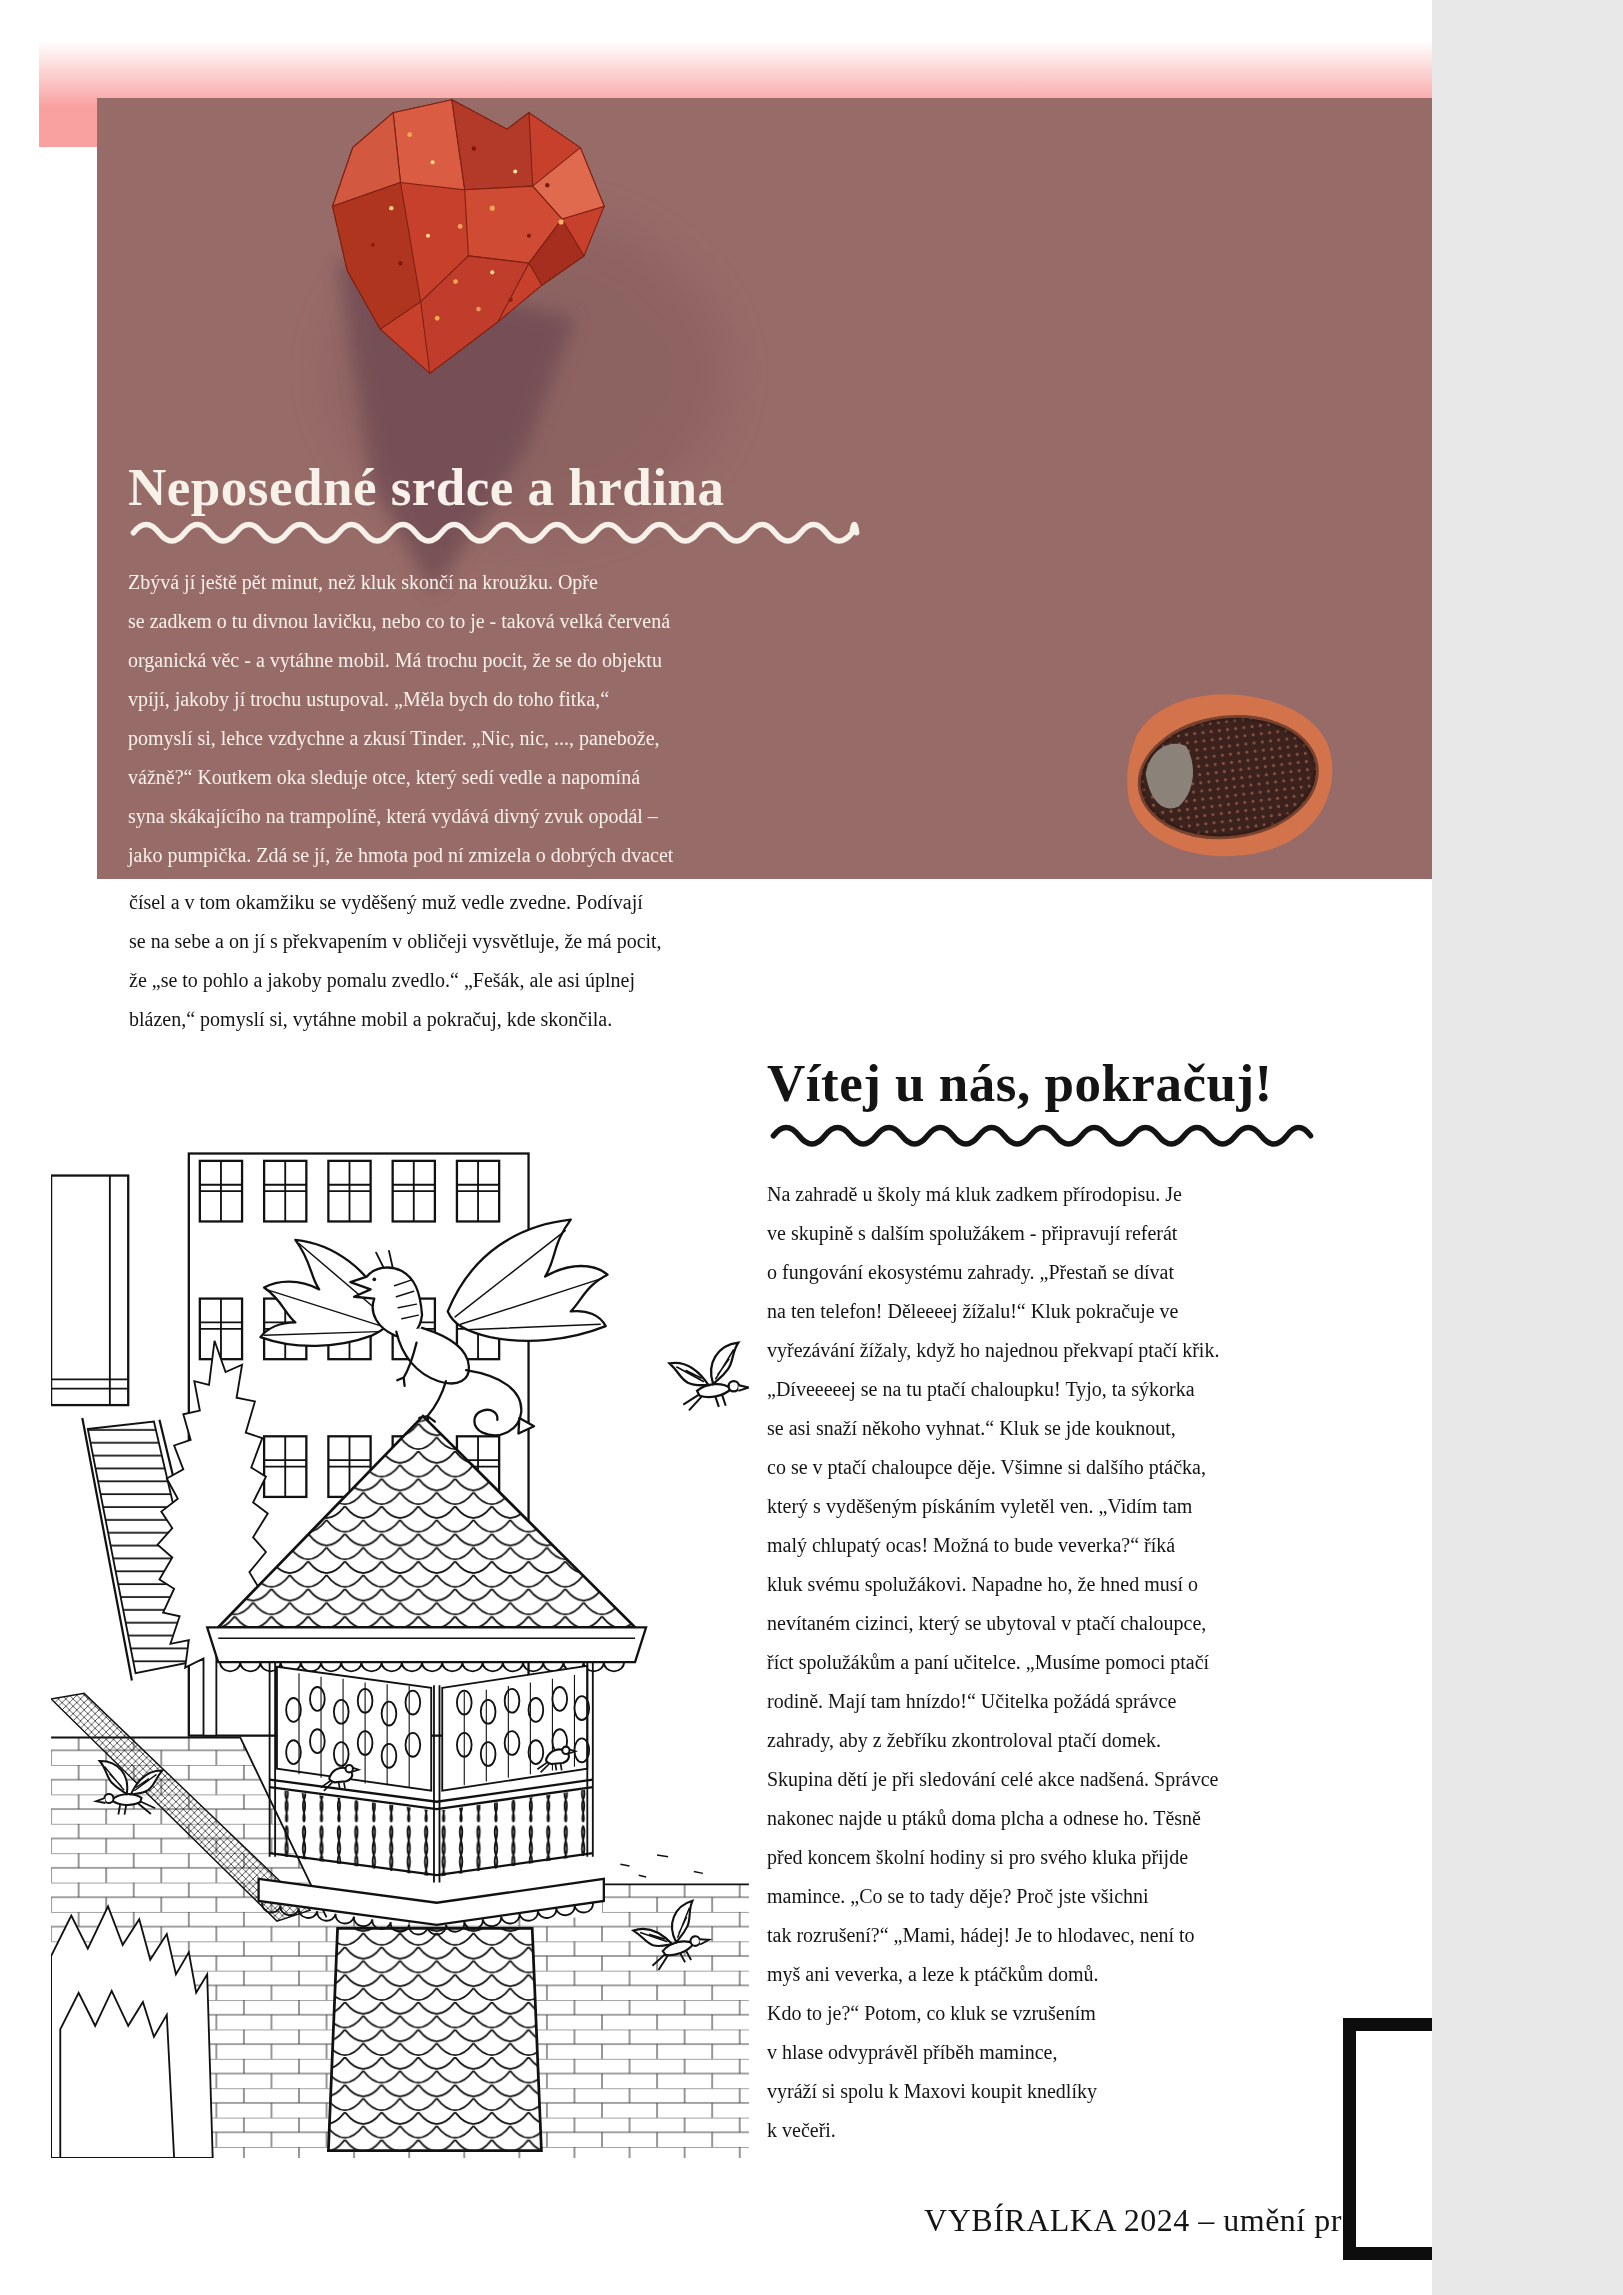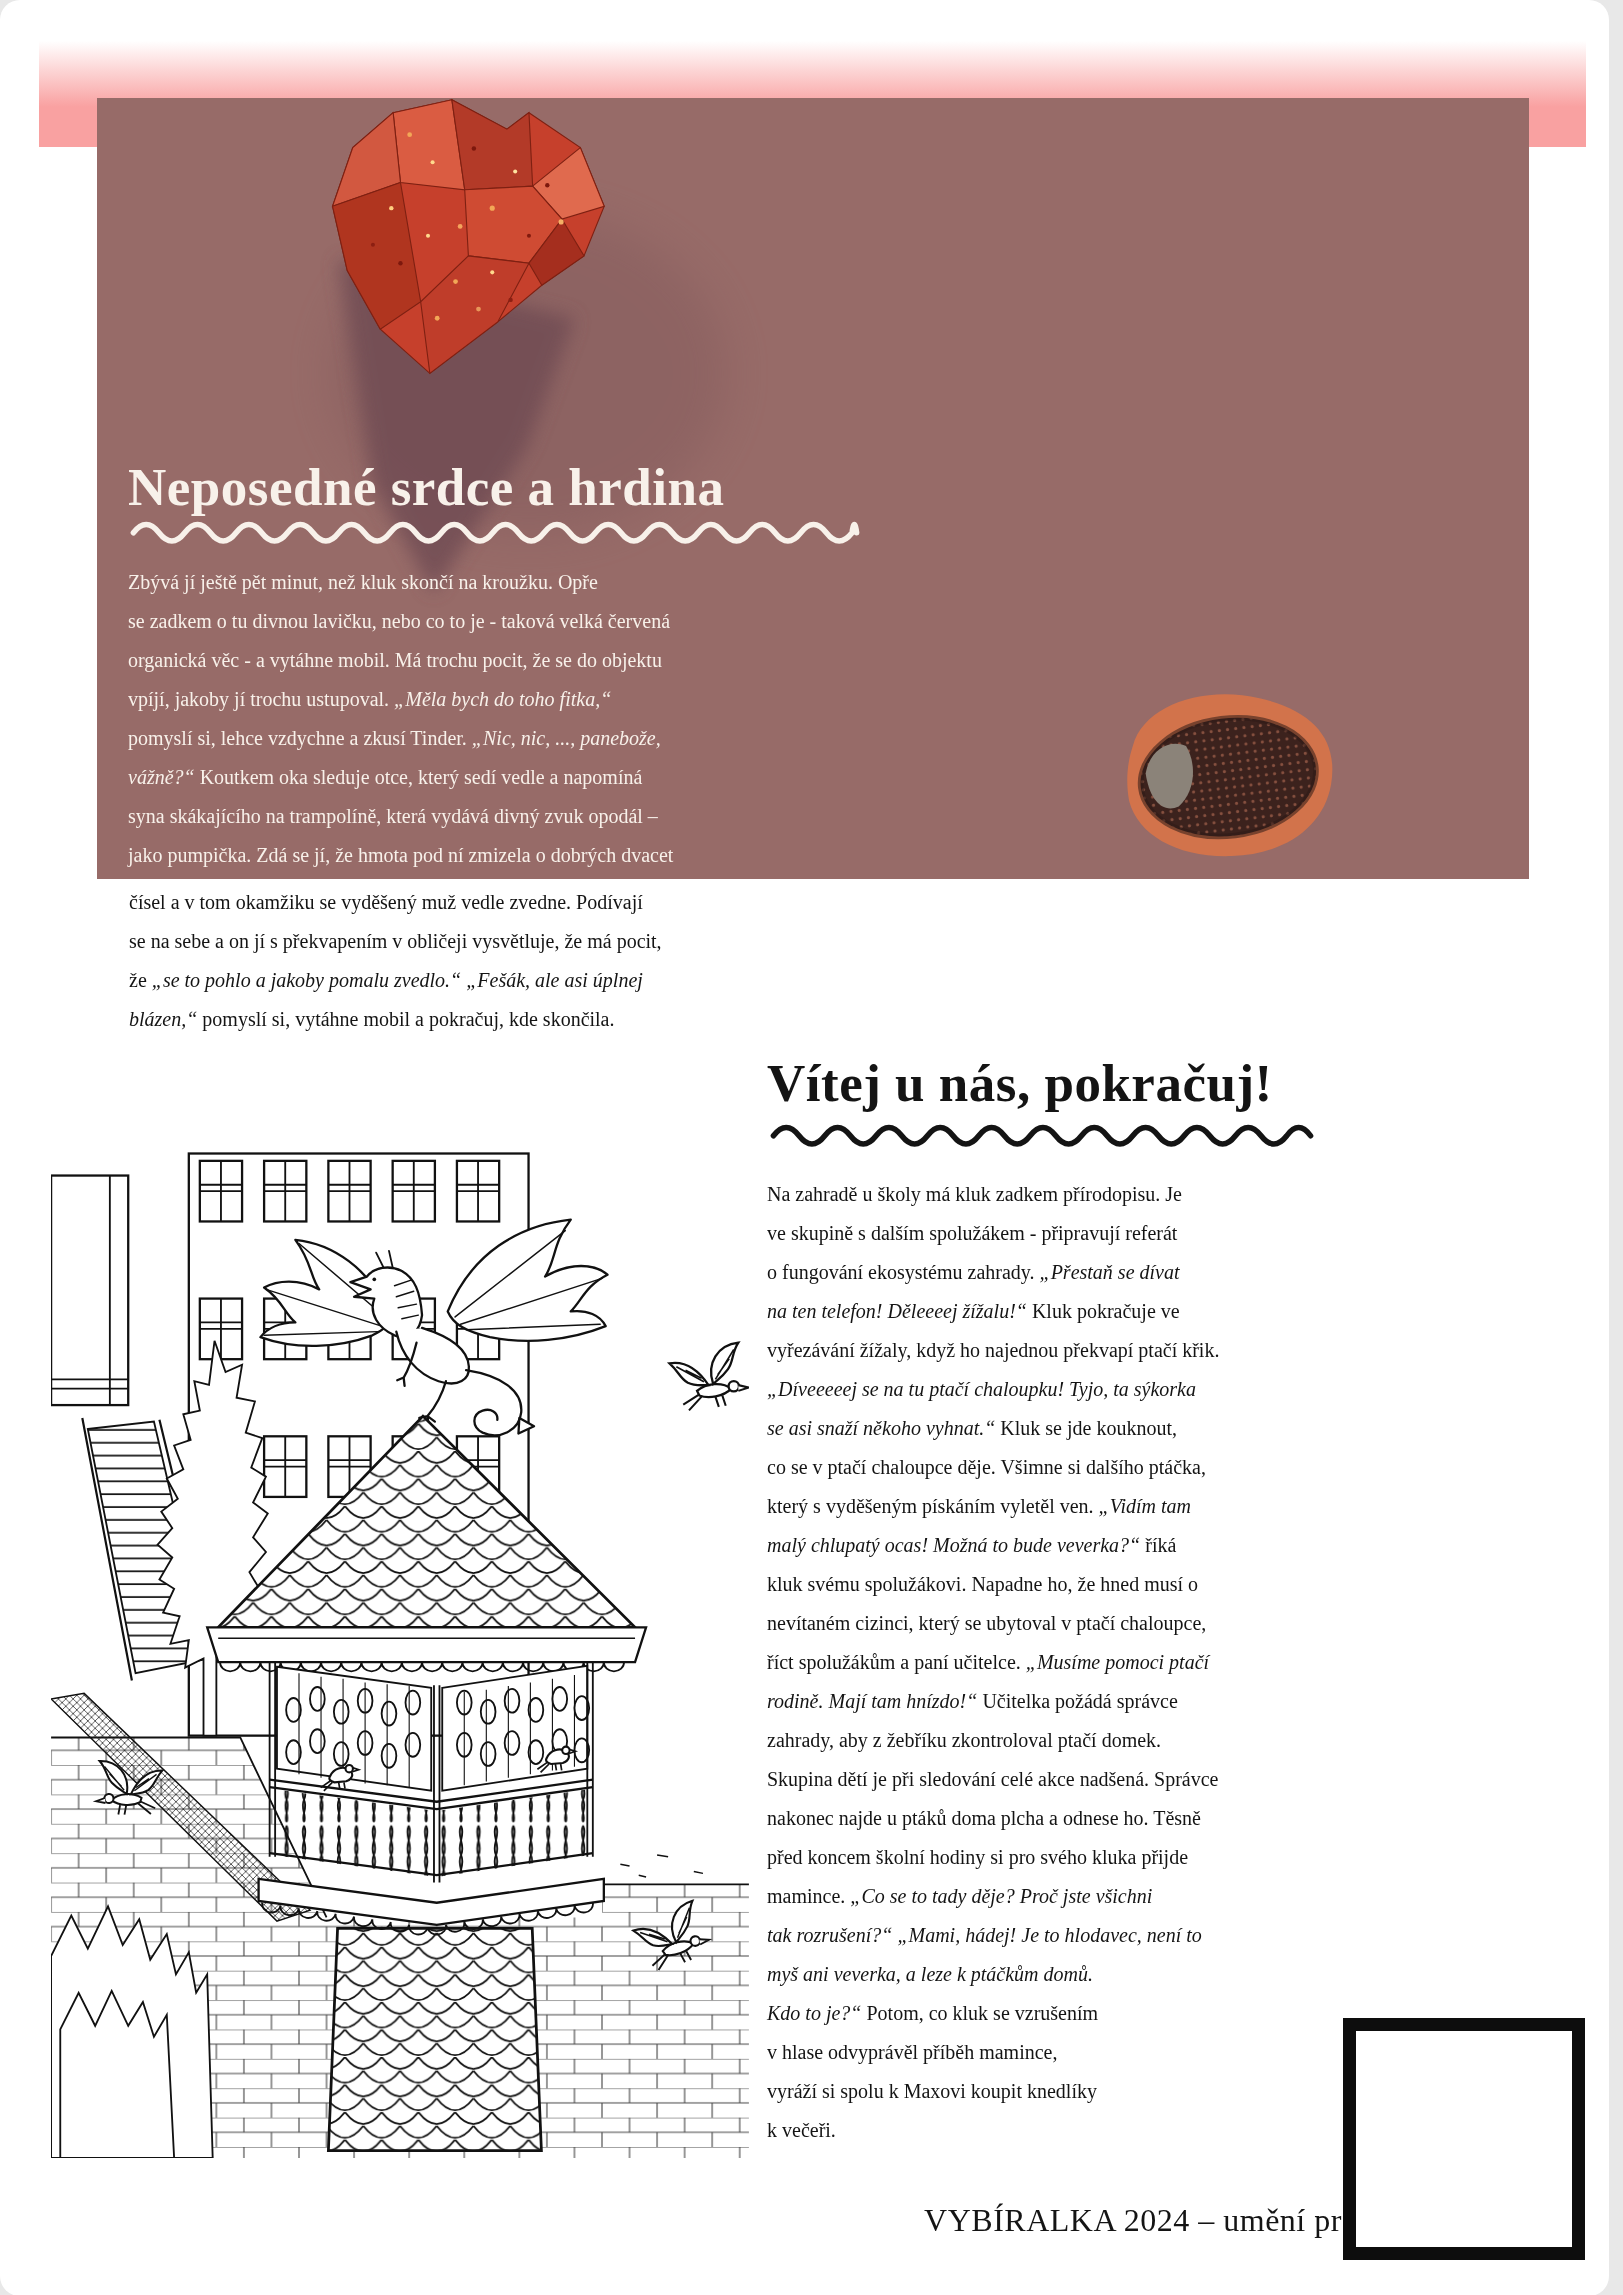--- a/index.html
+++ b/index.html
@@ -1,27 +1,27 @@
 <!DOCTYPE html>
 <html style="--pink_bar: #f9a1a1; --hero_bg: #976b68; --hero_text: #f8f1ea; --ink: #141414; --heart_red: #c6402c; --clay_orange: #d2734b;font-size:14.7px"><head>
 <meta charset="utf-8">
 <style>
   html,body{margin:0;padding:0;background:#e8e8e8;}
-  .page{position:relative;width:1609px;height:2296px;background:#ffffff;overflow:hidden;
-        font-family:"Liberation Serif","DejaVu Serif",serif;color:#141414;border-radius:20px;}
+  .page{position:relative;width:1432px;height:2296px;background:#ffffff;overflow:hidden;
+        font-family:"Liberation Serif","DejaVu Serif",serif;color:#141414;}
   .pink-bar{position:absolute;left:39px;top:41px;width:1547px;height:106px;
         background:linear-gradient(180deg,#ffffff 0%, var(--pink_bar) 62%, var(--pink_bar) 100%);}
   .hero{position:absolute;left:97px;top:98px;width:1432px;height:781px;background:var(--hero_bg);}
   .hero-art{position:absolute;left:0;top:0;width:100%;height:100%;display:block;}
   .t1{position:absolute;left:31px;top:360px;margin:0;font-size:53px;line-height:1.1;font-weight:bold;
       letter-spacing:0.5px;color:var(--hero_text);}
   .t1w{position:absolute;left:33px;top:421px;color:var(--hero_text);}
   .para{position:absolute;font-size:20px;line-height:39px;}
   .para .tl{white-space:nowrap;}
-  .para .it{font-style:italic;}
+  .para .it{}
   .white-para{left:31px;top:465px;color:var(--hero_text);}
   .black-para{left:129px;top:883px;color:var(--ink);}
   .t2{position:absolute;left:767px;top:1054px;margin:0;font-size:53px;line-height:1.1;font-weight:bold;
       letter-spacing:0.5px;color:var(--ink);}
   .t2w{position:absolute;left:770px;top:1122px;color:var(--ink);}
   .a2-para{left:767px;top:1175px;color:var(--ink);}
   .illu{position:absolute;left:51px;top:1148px;width:698px;height:1010px;display:block;}
   .footer{position:absolute;left:129px;top:2202px;width:1368px;text-align:right;
       font-size:32px;letter-spacing:0.5px;color:var(--ink);}
   .cutout{position:absolute;left:1343px;top:2018px;width:242px;height:242px;box-sizing:border-box;

